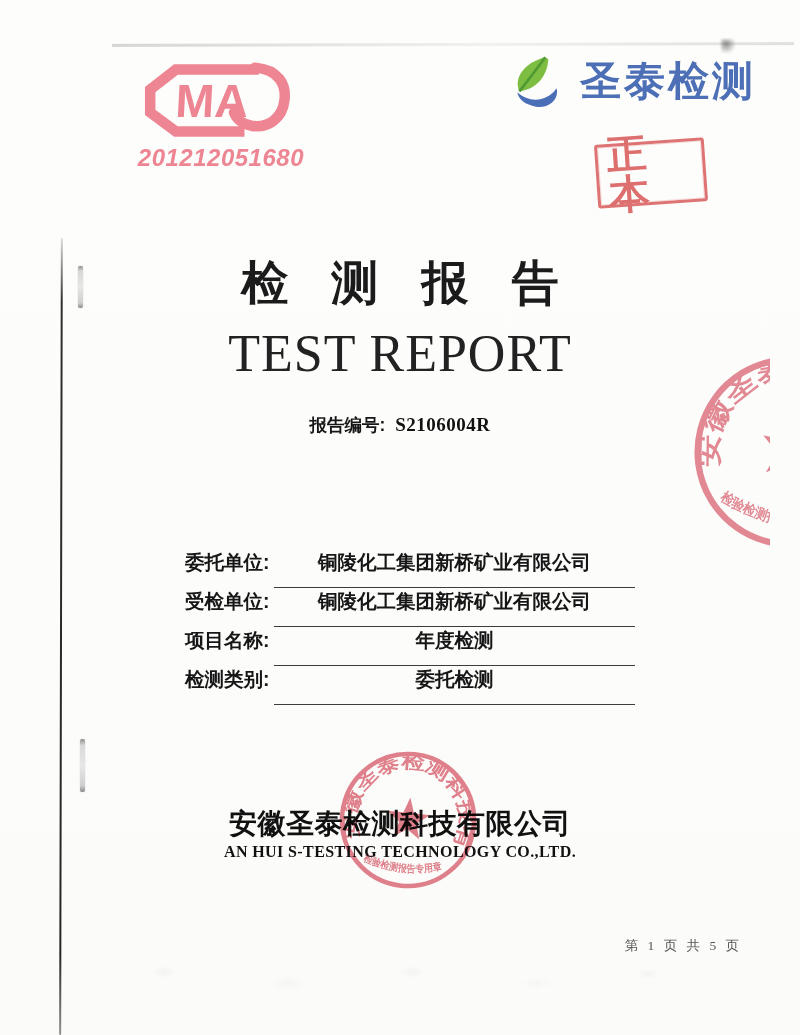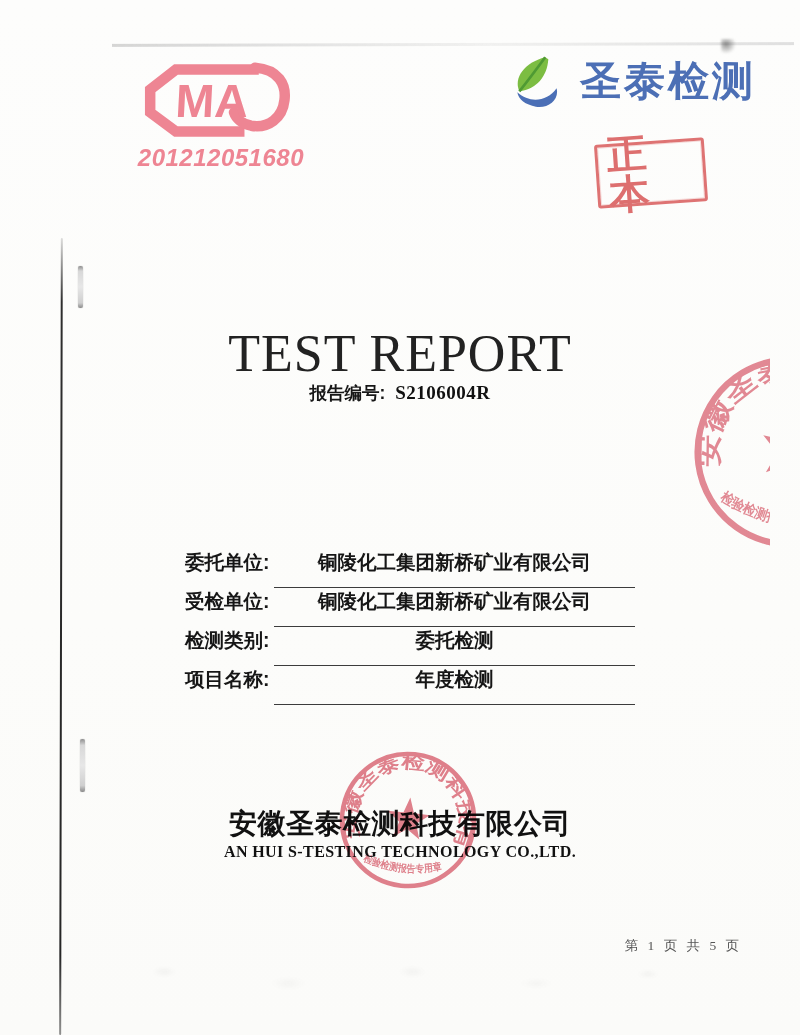--- a/index.html
+++ b/index.html
@@ -44,21 +44,21 @@
     box-shadow:inset 0 0 0 1px rgba(218,97,97,.25);}
   .zhengben span{ font-family:"Liberation Serif", serif; color:#d95c5c; font-size:40px;
     font-weight:bold; letter-spacing:9px; padding-left:9px; line-height:1;}
   
   .title-zh{ position:absolute; left:0; top:252px; width:800px; text-align:center;
     color:#1b1b1b; font-size:47px; font-weight:900; letter-spacing:.92em; padding-left:.92em; line-height:1.3;}
   .title-en{ position:absolute; left:0; top:324px; width:800px; text-align:center;
     font-family:"Liberation Serif", serif; color:#222; font-size:52px; letter-spacing:1px;}
   .report-no{ position:absolute; left:0; top:381px; width:800px; display:flex;
     justify-content:center; align-items:baseline; gap:10px;}
-  .report-no .lbl{ color:#161616; font-size:17.5px; font-weight:bold;}
+  .report-no .lbl{ color:#161616; font-size:17.5px; font-weight:bold;margin-top:32px;}
   .report-no .val{ font-family:"Liberation Serif", serif; color:#111; font-size:19px; font-weight:bold; letter-spacing:.5px;}
   
   .form{ position:absolute; left:185px; top:549px; width:450px;}
   .frow{ display:flex; height:39px;}
   .frow .flabel{ width:87px; color:#161616; font-size:19.5px; font-weight:bold; padding-bottom:6px; white-space:nowrap;}
   .frow .fline{ flex:1; margin-left:2px; border-bottom:1.6px solid #3c3c3c; text-align:center;
     color:#161616; font-size:19.5px; font-weight:bold; padding-bottom:7px;}
   
   .company-zh{ position:absolute; left:0; top:805px; width:800px; text-align:center;
     color:#111; font-size:28px; font-weight:900; letter-spacing:.5px;}
@@ -119,42 +119,43 @@
       <polygon points="0,-30 7.05,-9.71 28.53,-9.27 11.41,3.71 17.63,24.27 0,12 -17.63,24.27 -11.41,3.71 -28.53,-9.27 -7.05,-9.71" fill="#dd6d7b"></polygon>
       <defs>
           <path id="seal-b-bot" d="M -54 60 Q 0 78 54 60"></path>
         </defs>
       <text font-size="13.5" font-weight="bold">
         <textPath href="#seal-b-bot" textLength="108" lengthAdjust="spacingAndGlyphs">检验检测报告专用章</textPath>
       </text>
     </svg>
   </div>
 
+  <div class="title-zh">检测报告</div>
   <div class="title-en">TEST REPORT</div>
   <div class="report-no">
     <span class="lbl">报告编号:</span>
     <span class="val">S2106004R</span>
   </div>
 
   <div class="form">
     <div class="frow">
       <div class="flabel">委托单位:</div>
       <div class="fline">铜陵化工集团新桥矿业有限公司</div>
     </div>
     <div class="frow">
       <div class="flabel">受检单位:</div>
       <div class="fline">铜陵化工集团新桥矿业有限公司</div>
     </div>
     <div class="frow">
+      <div class="flabel">项目名称:</div>
+      <div class="fline">年度检测</div>
+    </div>
+    <div class="frow">
       <div class="flabel">检测类别:</div>
       <div class="fline">委托检测</div>
-    </div>
-    <div class="frow">
-      <div class="flabel">项目名称:</div>
-      <div class="fline">年度检测</div>
     </div>
   </div>
 
   <div class="company-zh">安徽圣泰检测科技有限公司</div>
   <div class="company-en">AN HUI S-TESTING TECHNOLOGY CO.,LTD.</div>
 
   <svg class="seal-bottom seal-svg" viewBox="-100 -100 200 200">
     <circle cx="0" cy="0" r="88" fill="none" stroke="#dd6d7b" stroke-width="6"></circle>
     <defs>
         <path id="seal-a-ring" d="M -62 30 A 69 69 0 1 1 62 30"></path>

